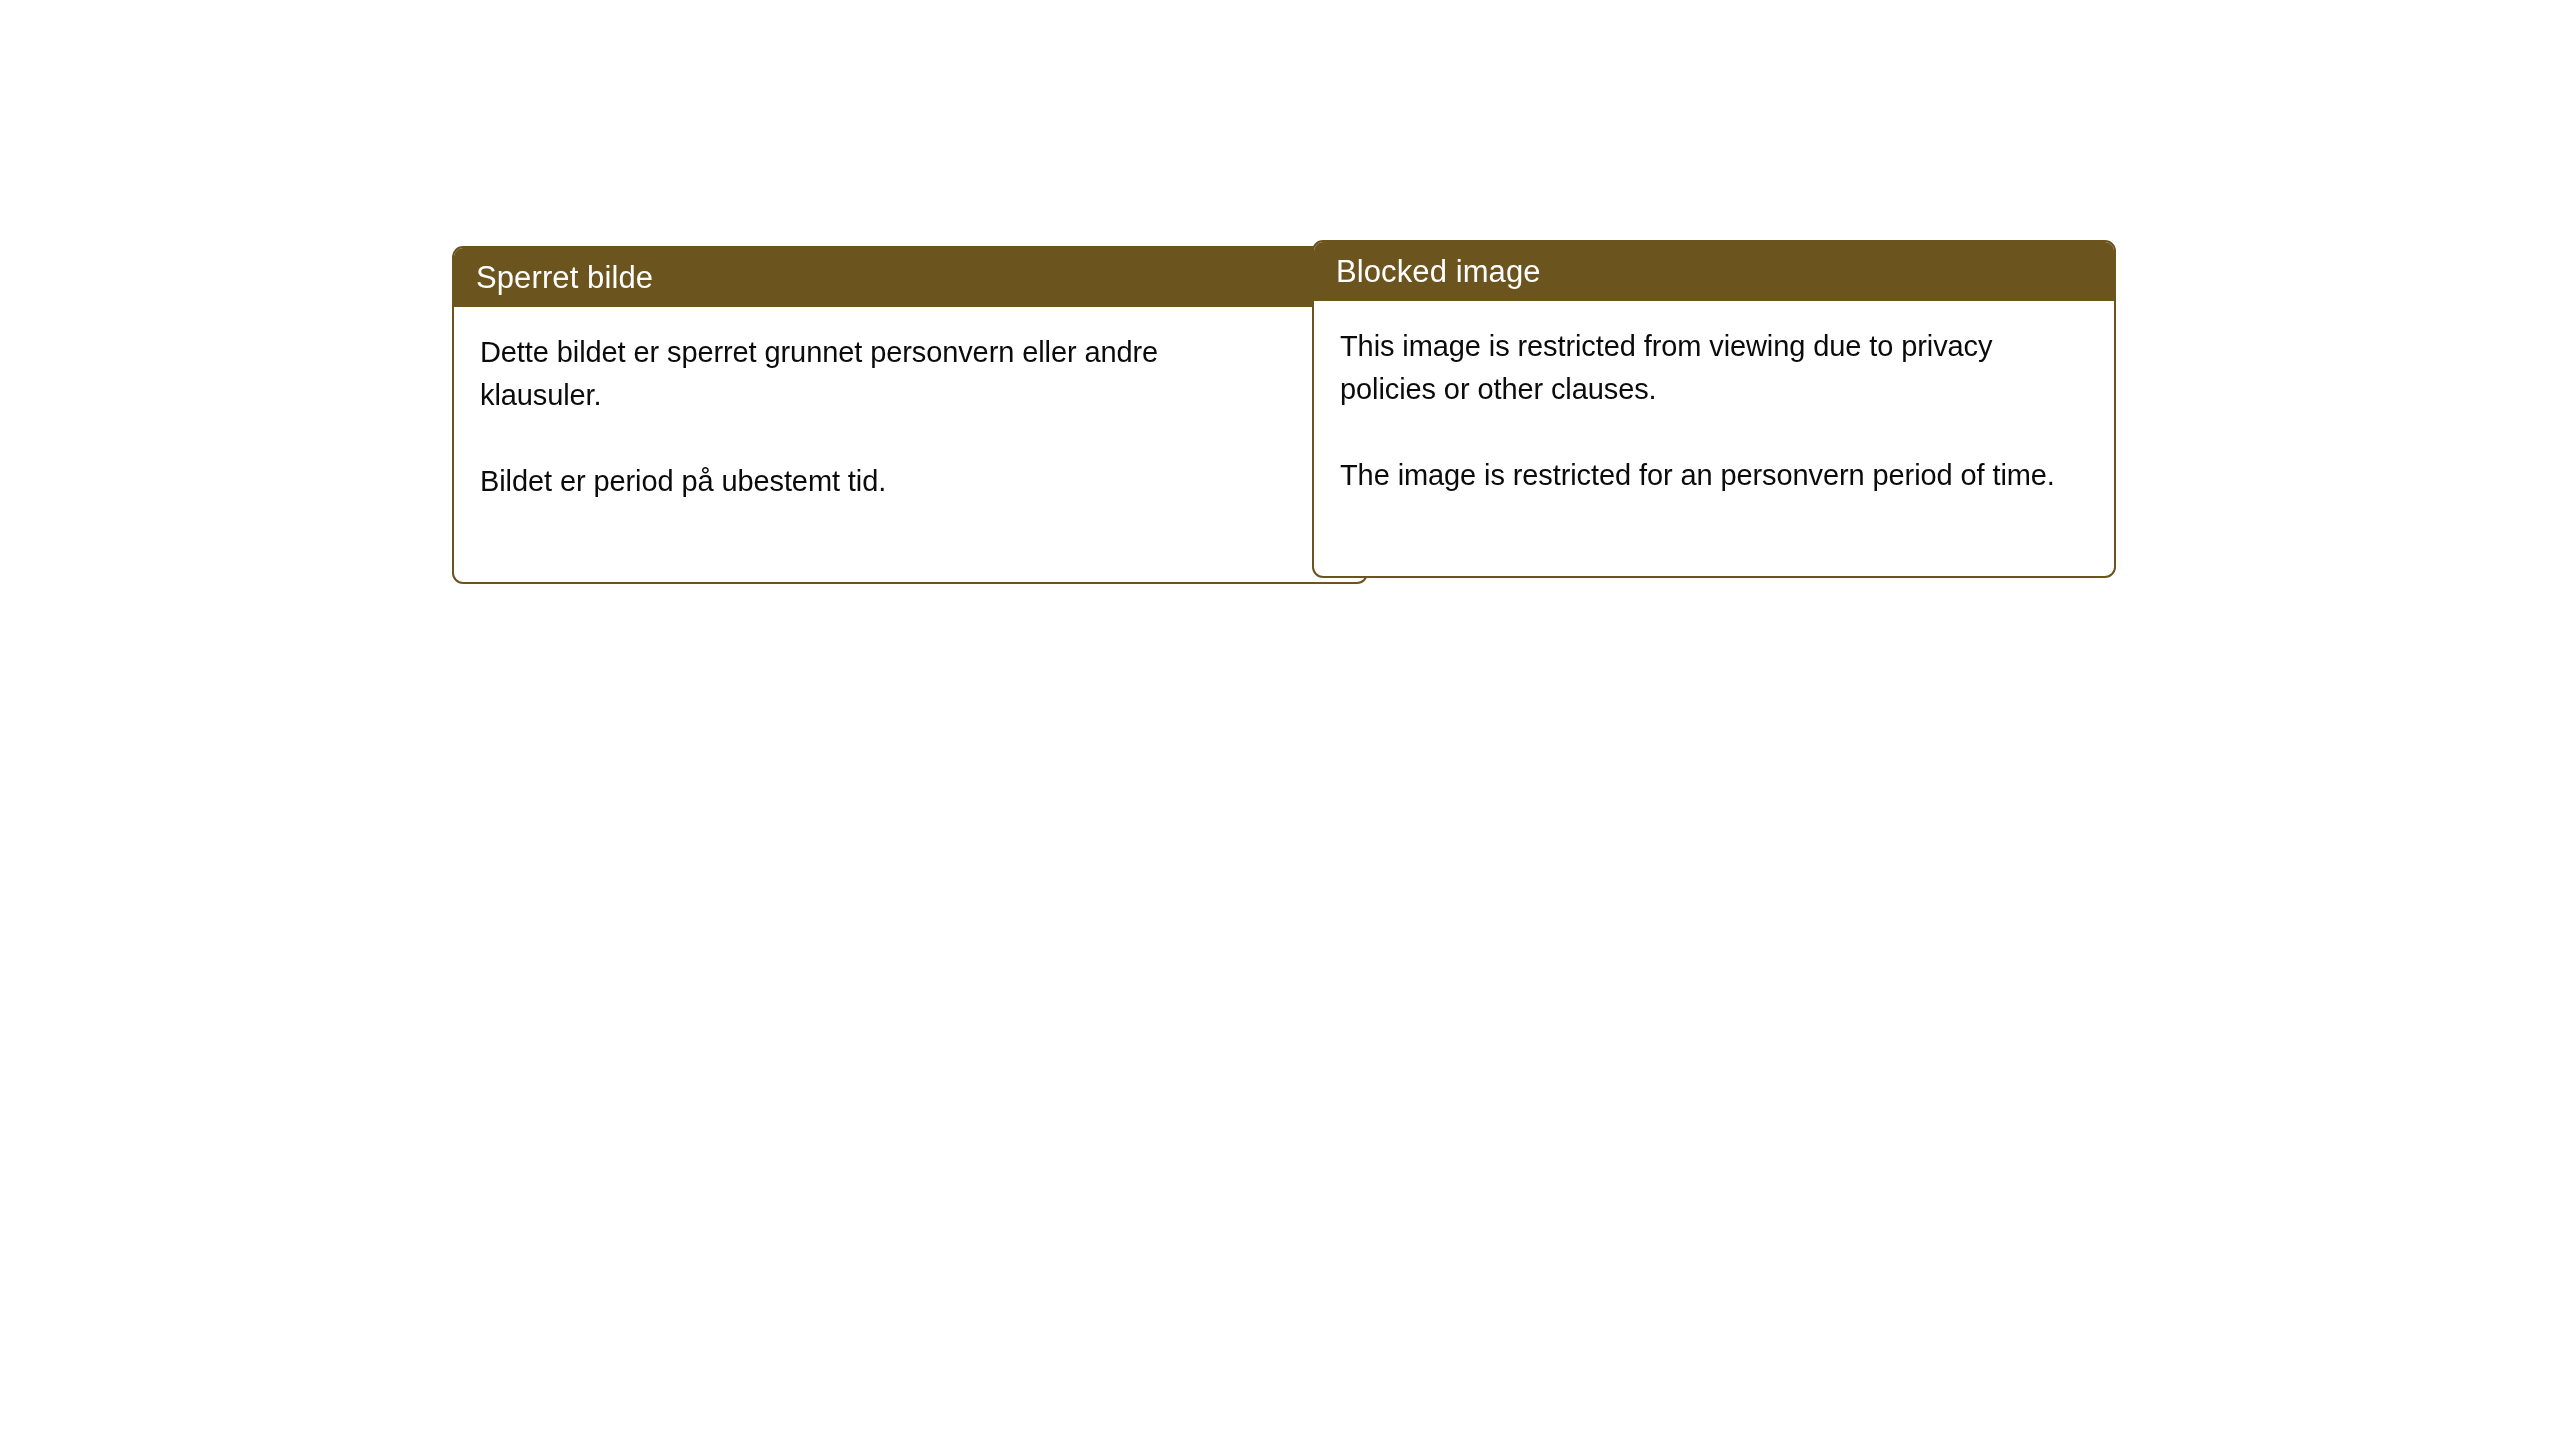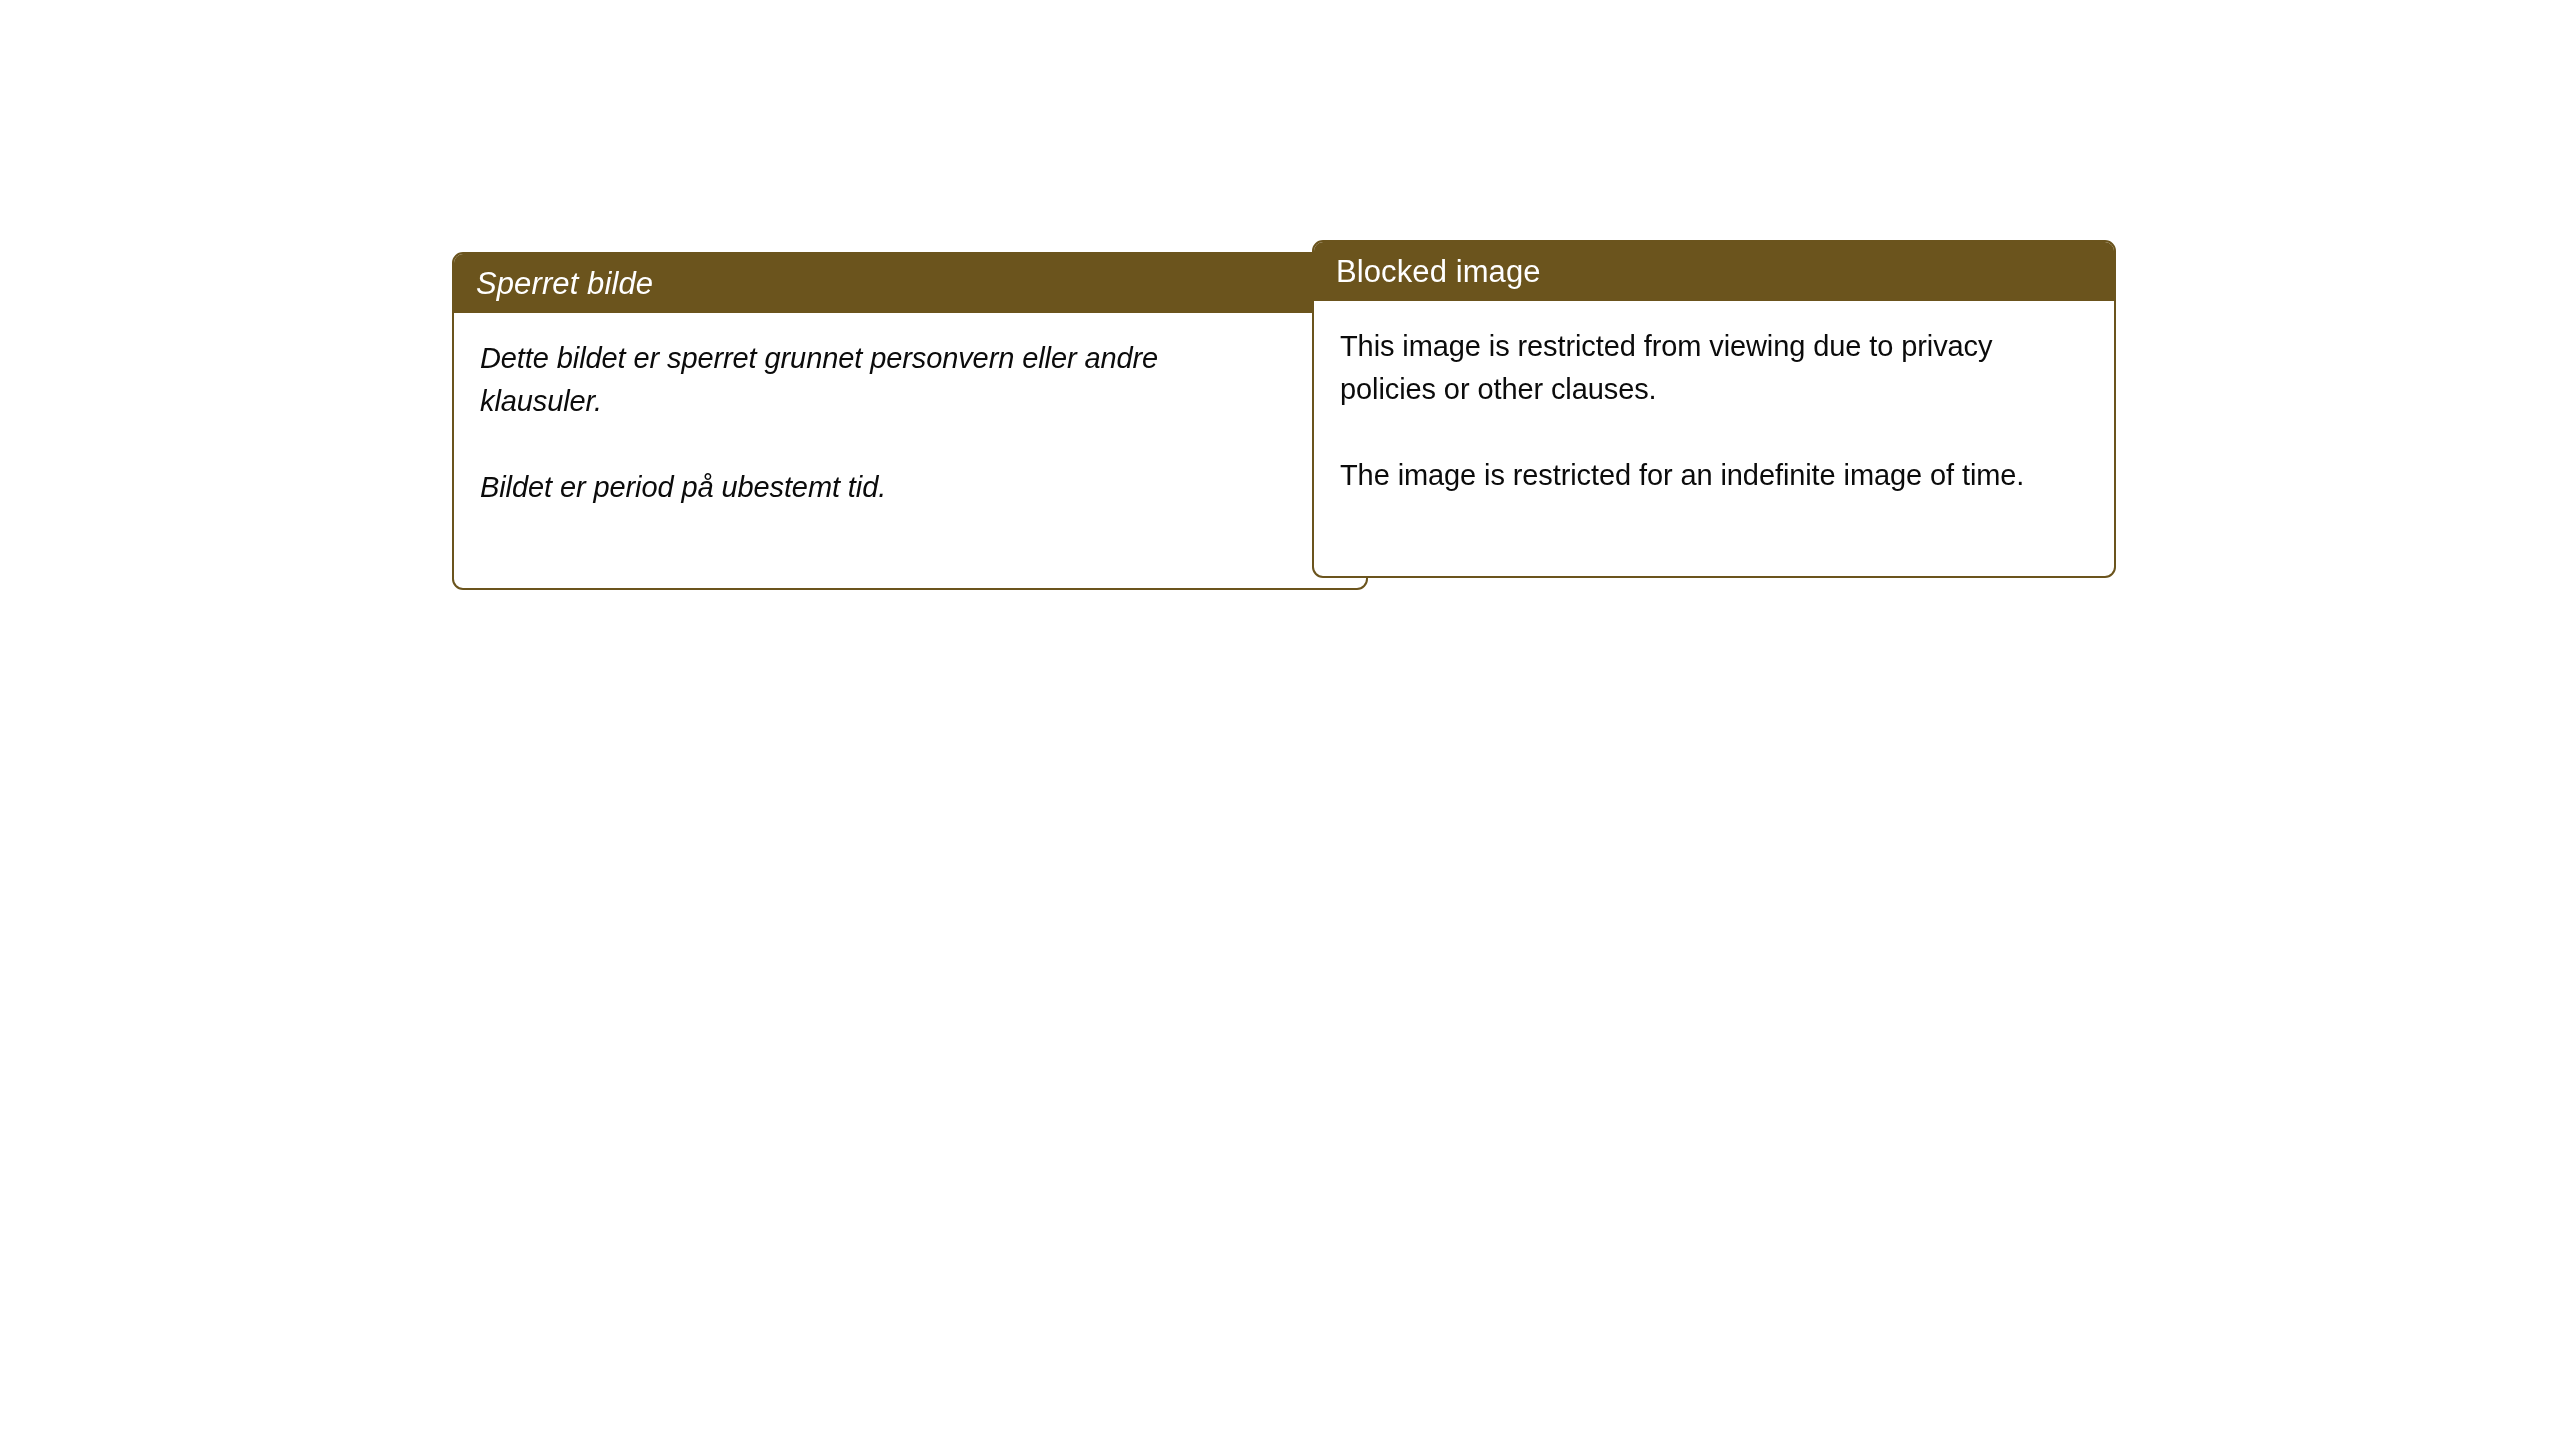--- a/index.html
+++ b/index.html
@@ -28,24 +28,23 @@
     position: absolute;
     box-sizing: border-box;
     background: #ffffff;
     border: 2px solid #6b541d;
     border-radius: 11px;
     overflow: hidden;
   }
 
   .panel-no {
     left: 452px;
-    top: 252px;
+    top: 246px;
     width: 916px;
     height: 338px;
-    font-style: italic;
   }
 
   .panel-en {
     left: 1312px;
     top: 240px;
     width: 804px;
     height: 338px;
   }
 
   .panel-header {
@@ -101,17 +100,17 @@
       <p class="body-para">Bildet er period på ubestemt tid.</p>
     </div>
   </section>
 
   <section class="notice-panel panel-en">
     <div class="panel-header">
       <h1 class="panel-title">Blocked image</h1>
     </div>
     <div class="panel-body">
       <p class="body-para">This image is restricted from viewing due to privacy policies or other clauses.</p>
-      <p class="body-para">The image is restricted for an indefinite image of time.</p>
+      <p class="body-para">The image is restricted for an personvern period of time.</p>
     </div>
   </section>
 
 </div>
 
 </body></html>

